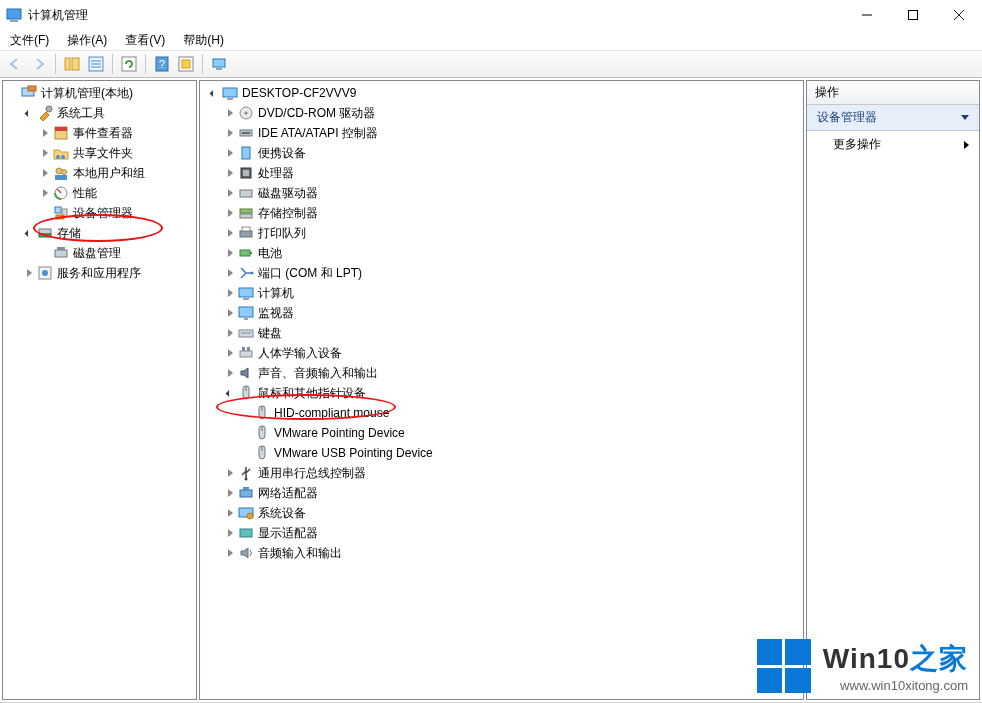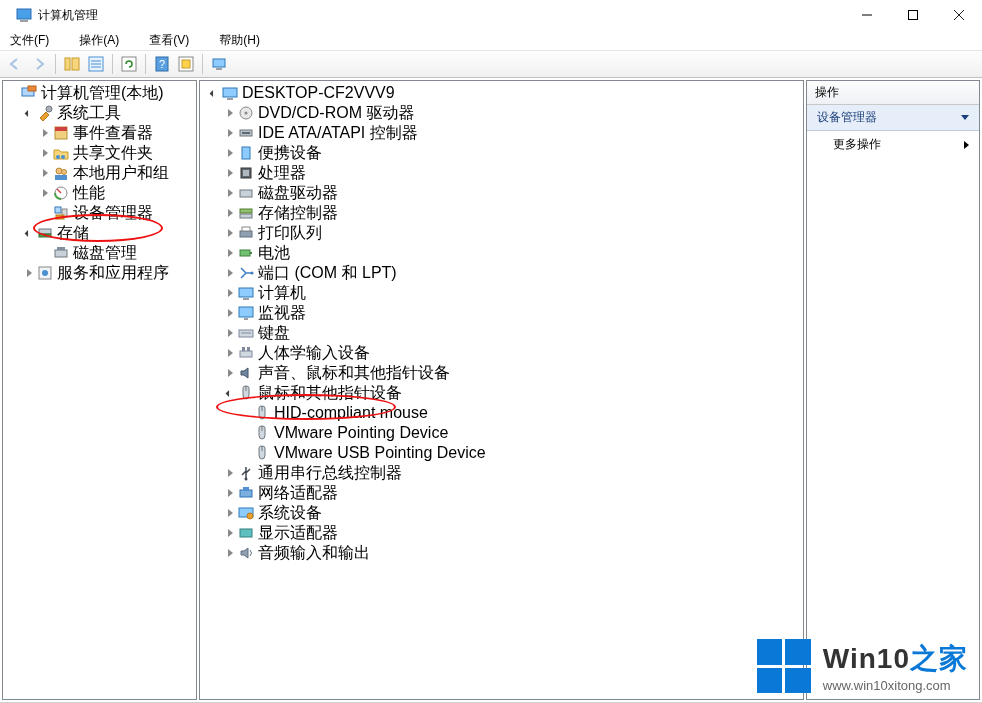--- a/index.html
+++ b/index.html
@@ -1,27 +1,27 @@
 <!DOCTYPE html>
 <html><head>
 <meta charset="utf-8">
 <style>
   * { box-sizing: border-box; margin: 0; padding: 0; }
   html, body { width: 982px; height: 703px; font-family: "Microsoft YaHei", "Segoe UI", Tahoma, sans-serif; font-size: 12px; background: #fff; overflow: hidden; }
   .window { width: 982px; height: 703px; display: flex; flex-direction: column; }
   
   
-  .titlebar { height: 30px; display: flex; align-items: center; padding-left: 16px; }
+  .titlebar { height: 30px; display: flex; align-items: center; padding-left: 6px; }
   .titlebar .ticon { width: 16px; height: 16px; margin-right: 6px; display:flex; align-items:center; justify-content:center; }
   .titlebar .title { flex: 1; font-size: 12px; color: #000; }
   .winbtns { display: flex; height: 30px; }
   .winbtn { width: 46px; height: 30px; display:flex; align-items:center; justify-content:center; color: #222; }
   
   
-  .menubar { height: 20px; display:flex; align-items:center; padding: 0 2px; gap: 14px; }
+  .menubar { height: 20px; display:flex; align-items:center; padding: 0 2px; gap: 2px; }
   .menubar .mitem { padding: 1px 8px; }
   
   
   .toolbar { height: 28px; border-top:1px solid #e5e5e5; border-bottom:1px solid #c0c0c0; display:flex; align-items:center; padding: 2px 4px; gap: 2px; background:linear-gradient(#fdfdfd,#f0f0f0); }
   .tbdiv { width:1px; height:20px; background:#c8c8c8; margin:0 3px; }
   .tbtn { width: 22px; height: 22px; display:flex; align-items:center; justify-content:center; border-radius:2px; }
   .tbtn.disabled { opacity: .35; }
   
   
   .content { flex:1; display:flex; border-bottom:1px solid #d0d0d0; min-height:0; }
@@ -33,40 +33,40 @@
   
   ul.tree { list-style:none; }
   ul.tree ul { list-style:none; padding-left: 16px; }
   li.node { }
   .row { display:flex; align-items:center; height:20px; padding-right:6px; white-space:nowrap; }
   .exp { width:16px; height:16px; display:flex; align-items:center; justify-content:center; color:#7a7a7a; font-size:14px; line-height:1; flex-shrink:0;}
   .exp.open::before { content:""; display:block; width:0;height:0; border-left:5px solid #404040; border-top:5px solid transparent; transform: rotate(45deg) translate(-1px,1px);}
   .exp.closed::before { content:""; display:block; width:0;height:0; border-left:5px solid #888; border-top:4px solid transparent; border-bottom:4px solid transparent; }
   .exp.none { }
   .ic { width:16px; height:16px; margin-right:4px; display:flex; align-items:center; justify-content:center; flex-shrink:0;}
-  .lbl { font-size:16px; color:#000;text-align:right; }
+  .lbl { font-size:12px; color:#000;text-align:right; }
   
   .left-pane ul.tree { padding: 2px 0 2px 2px; }
   .center-pane ul.tree { padding: 2px 0 2px 6px; }
   
   
   .actions-hdr { background:linear-gradient(#fdfdfd,#eef1f5); border-bottom:1px solid #c8c8c8; padding: 3px 8px; font-size:12px; color:#000; }
   .actions-sec { background:#e6eef9; border-bottom:1px solid #c0cad8; padding: 4px 10px; display:flex; align-items:center; justify-content:space-between; color:#1a3e7a; }
   .actions-sec .arrow { border-top:5px solid #1a3e7a; border-left:4px solid transparent; border-right:4px solid transparent; }
   .action-item { padding:5px 10px 5px 26px; display:flex; align-items:center; justify-content:space-between; }
   .action-item .tri { width:0;height:0; border-left:5px solid #000; border-top:4px solid transparent; border-bottom:4px solid transparent; }
   
   
   .circle { position:absolute; border:2px solid #e11; border-radius:50%; pointer-events:none; }
   
   
   .watermark { position:absolute; right:14px; bottom:10px; display:flex; align-items:center; gap:12px; pointer-events:none; }
   .watermark .logo { width:54px; height:54px; display:grid; grid-template-columns:1fr 1fr; grid-template-rows:1fr 1fr; gap:3px; }
   .watermark .logo div { background:#0a78d6; }
-  .watermark .txt { display:flex; flex-direction:column; align-items:flex-start; color:#444; }
+  .watermark .txt { display:flex; flex-direction:column; align-items:flex-end; color:#444; }
   .watermark .txt .big { font-size:28px; font-weight:600; color:#333; letter-spacing:1px; }
   .watermark .txt .big .accent { color:#0a78d6; }
   .watermark .txt .small { font-size:13px; color:#666; }
   
   
   svg { display:block; }
 </style>
 </head>
 <body>
 
@@ -470,21 +470,21 @@
                 </div>
               </li>
             <li>
                 <div class="row">
                   <span class="exp closed"></span>
                   <span class="ic">
                     <svg width="16" height="16">
                       <path d="M3 6h3l4-3v10l-4-3H3z" fill="#7088a0" stroke="#405060"></path>
                     </svg>
                   </span>
-                  <span class="lbl">声音、鼠标和其他指针设备</span>
+                  <span class="lbl">声音、音频输入和输出</span>
                 </div>
               </li>
             <li class="node">
               <div class="row">
                 <span class="exp open"></span>
                 <span class="ic">
                     <svg width="16" height="16">
                       <path d="M5 3 Q5 1 8 1 Q11 1 11 3 L11 10 Q11 14 8 14 Q5 14 5 10 z" fill="#d0d8e0" stroke="#70787f"></path>
                       <line x1="8" y1="1" x2="8" y2="6" stroke="#70787f"></line>
                     </svg>

